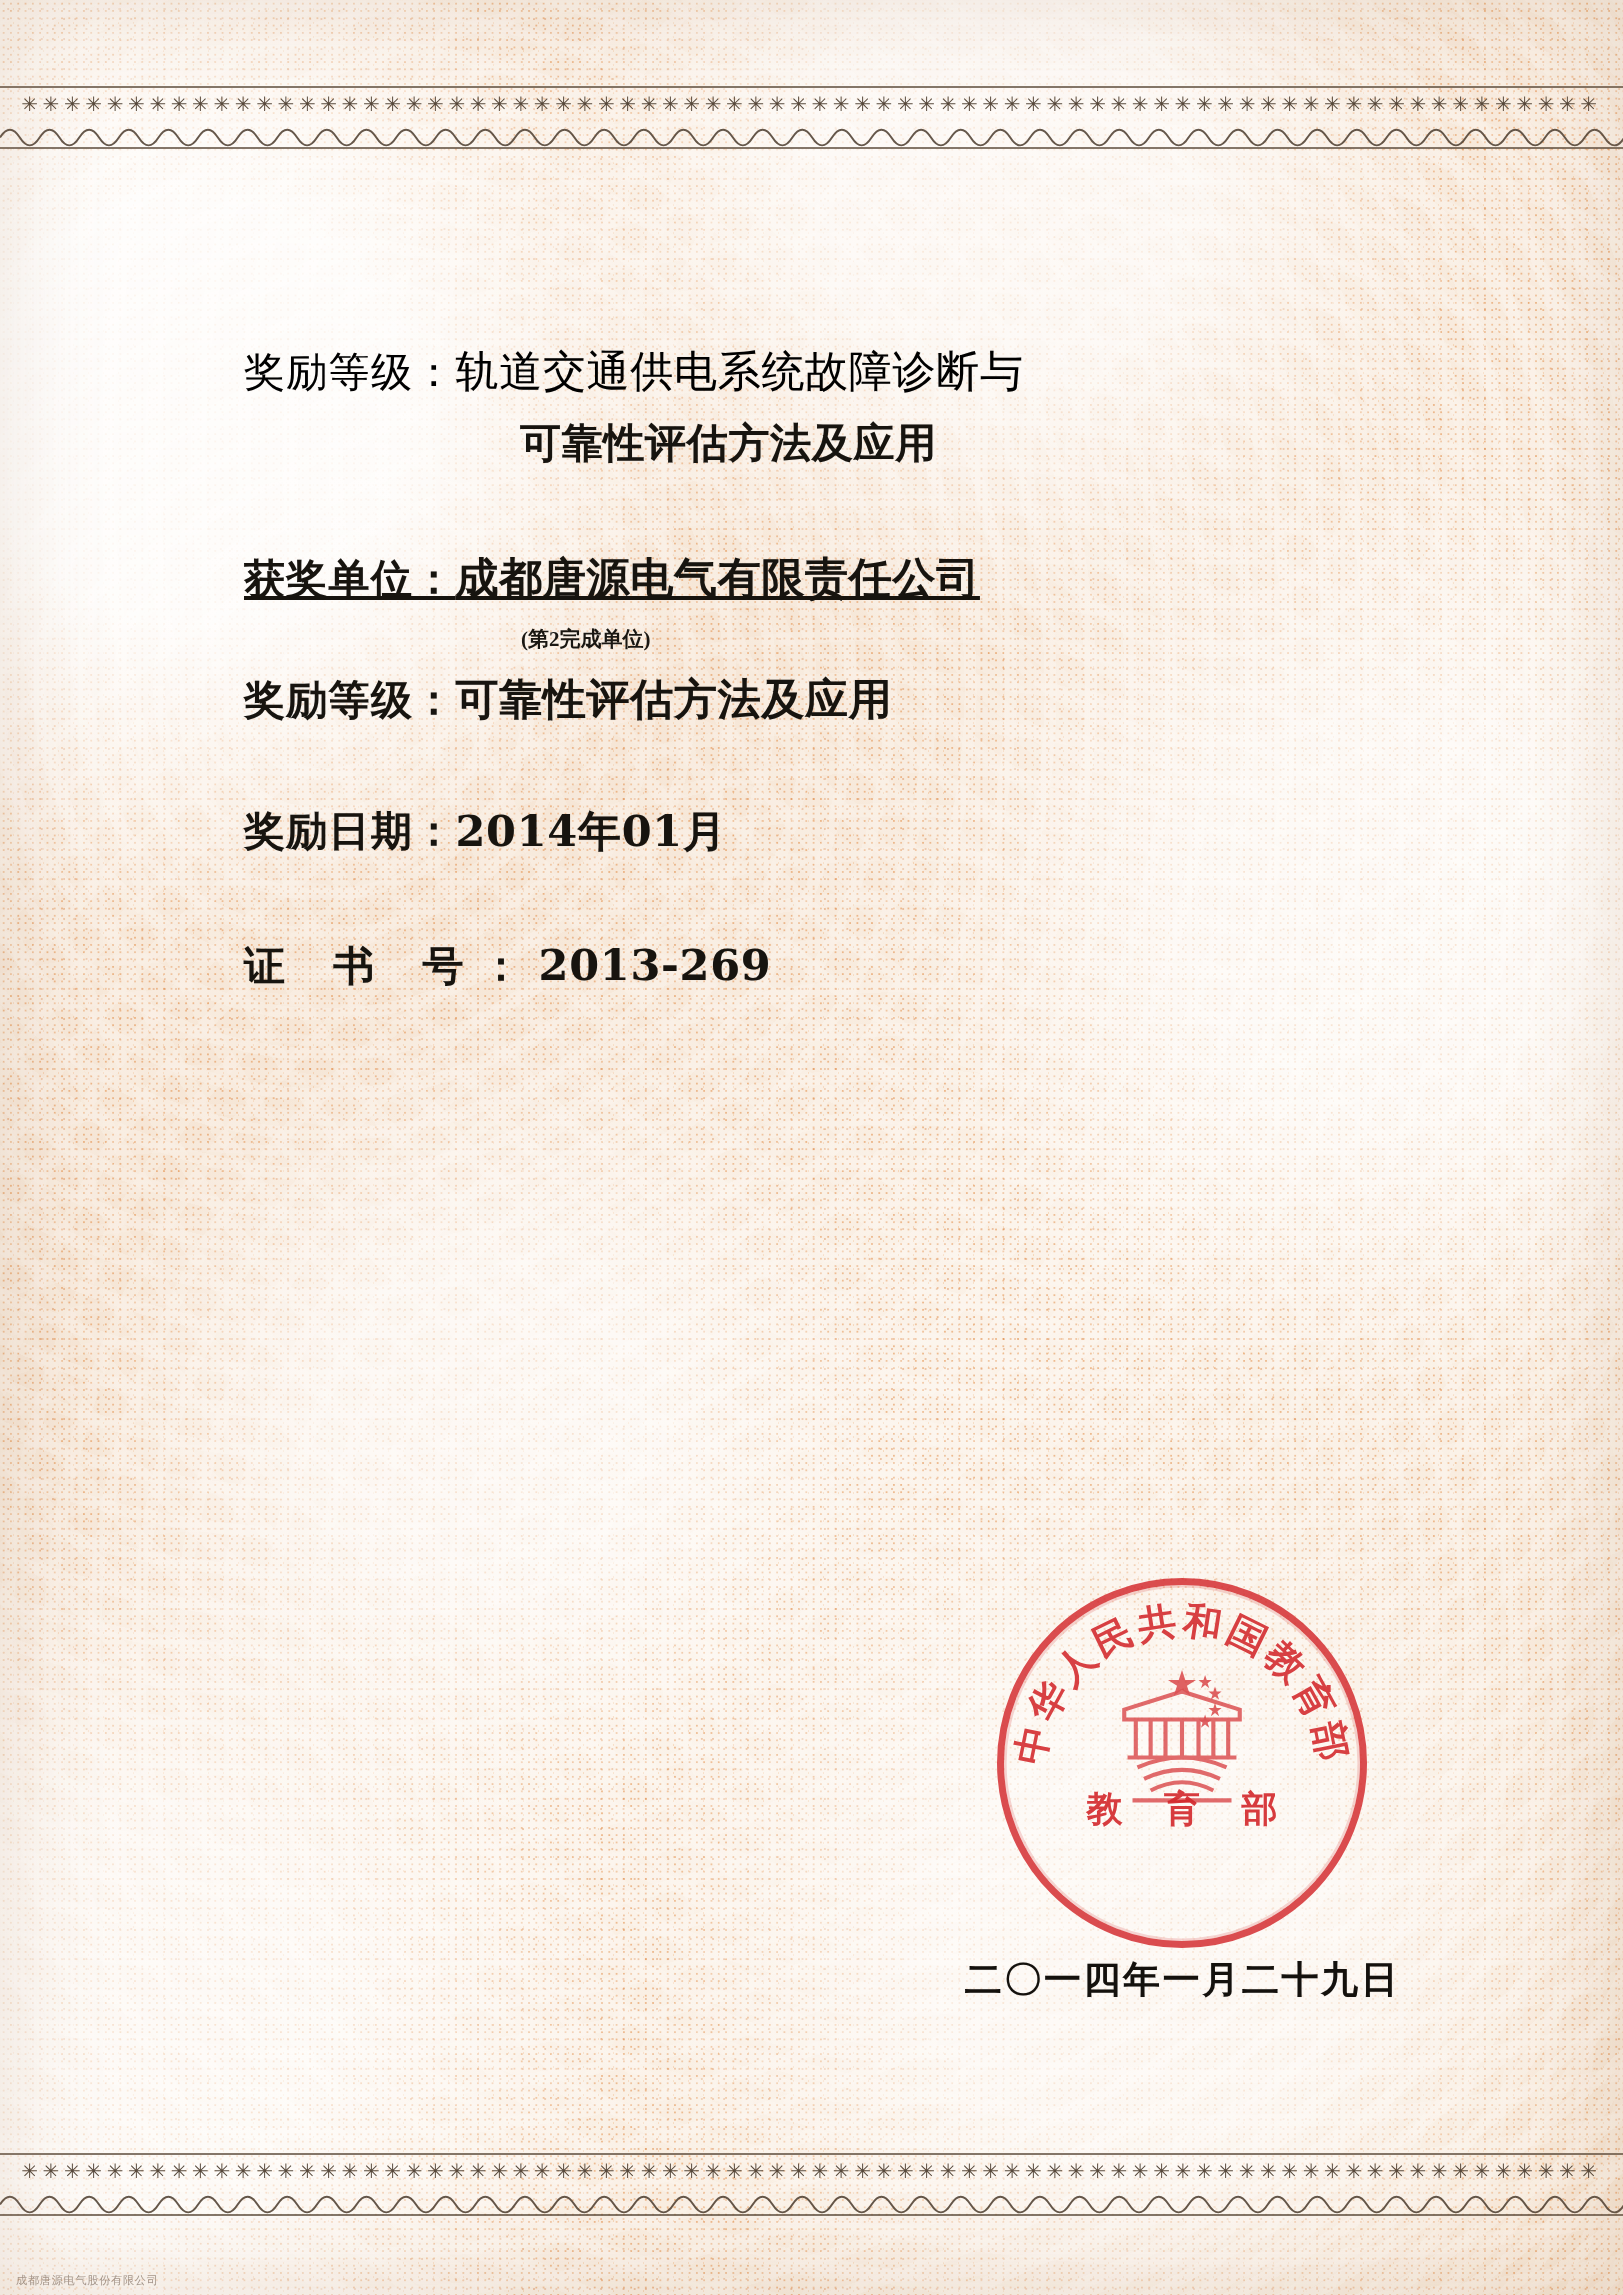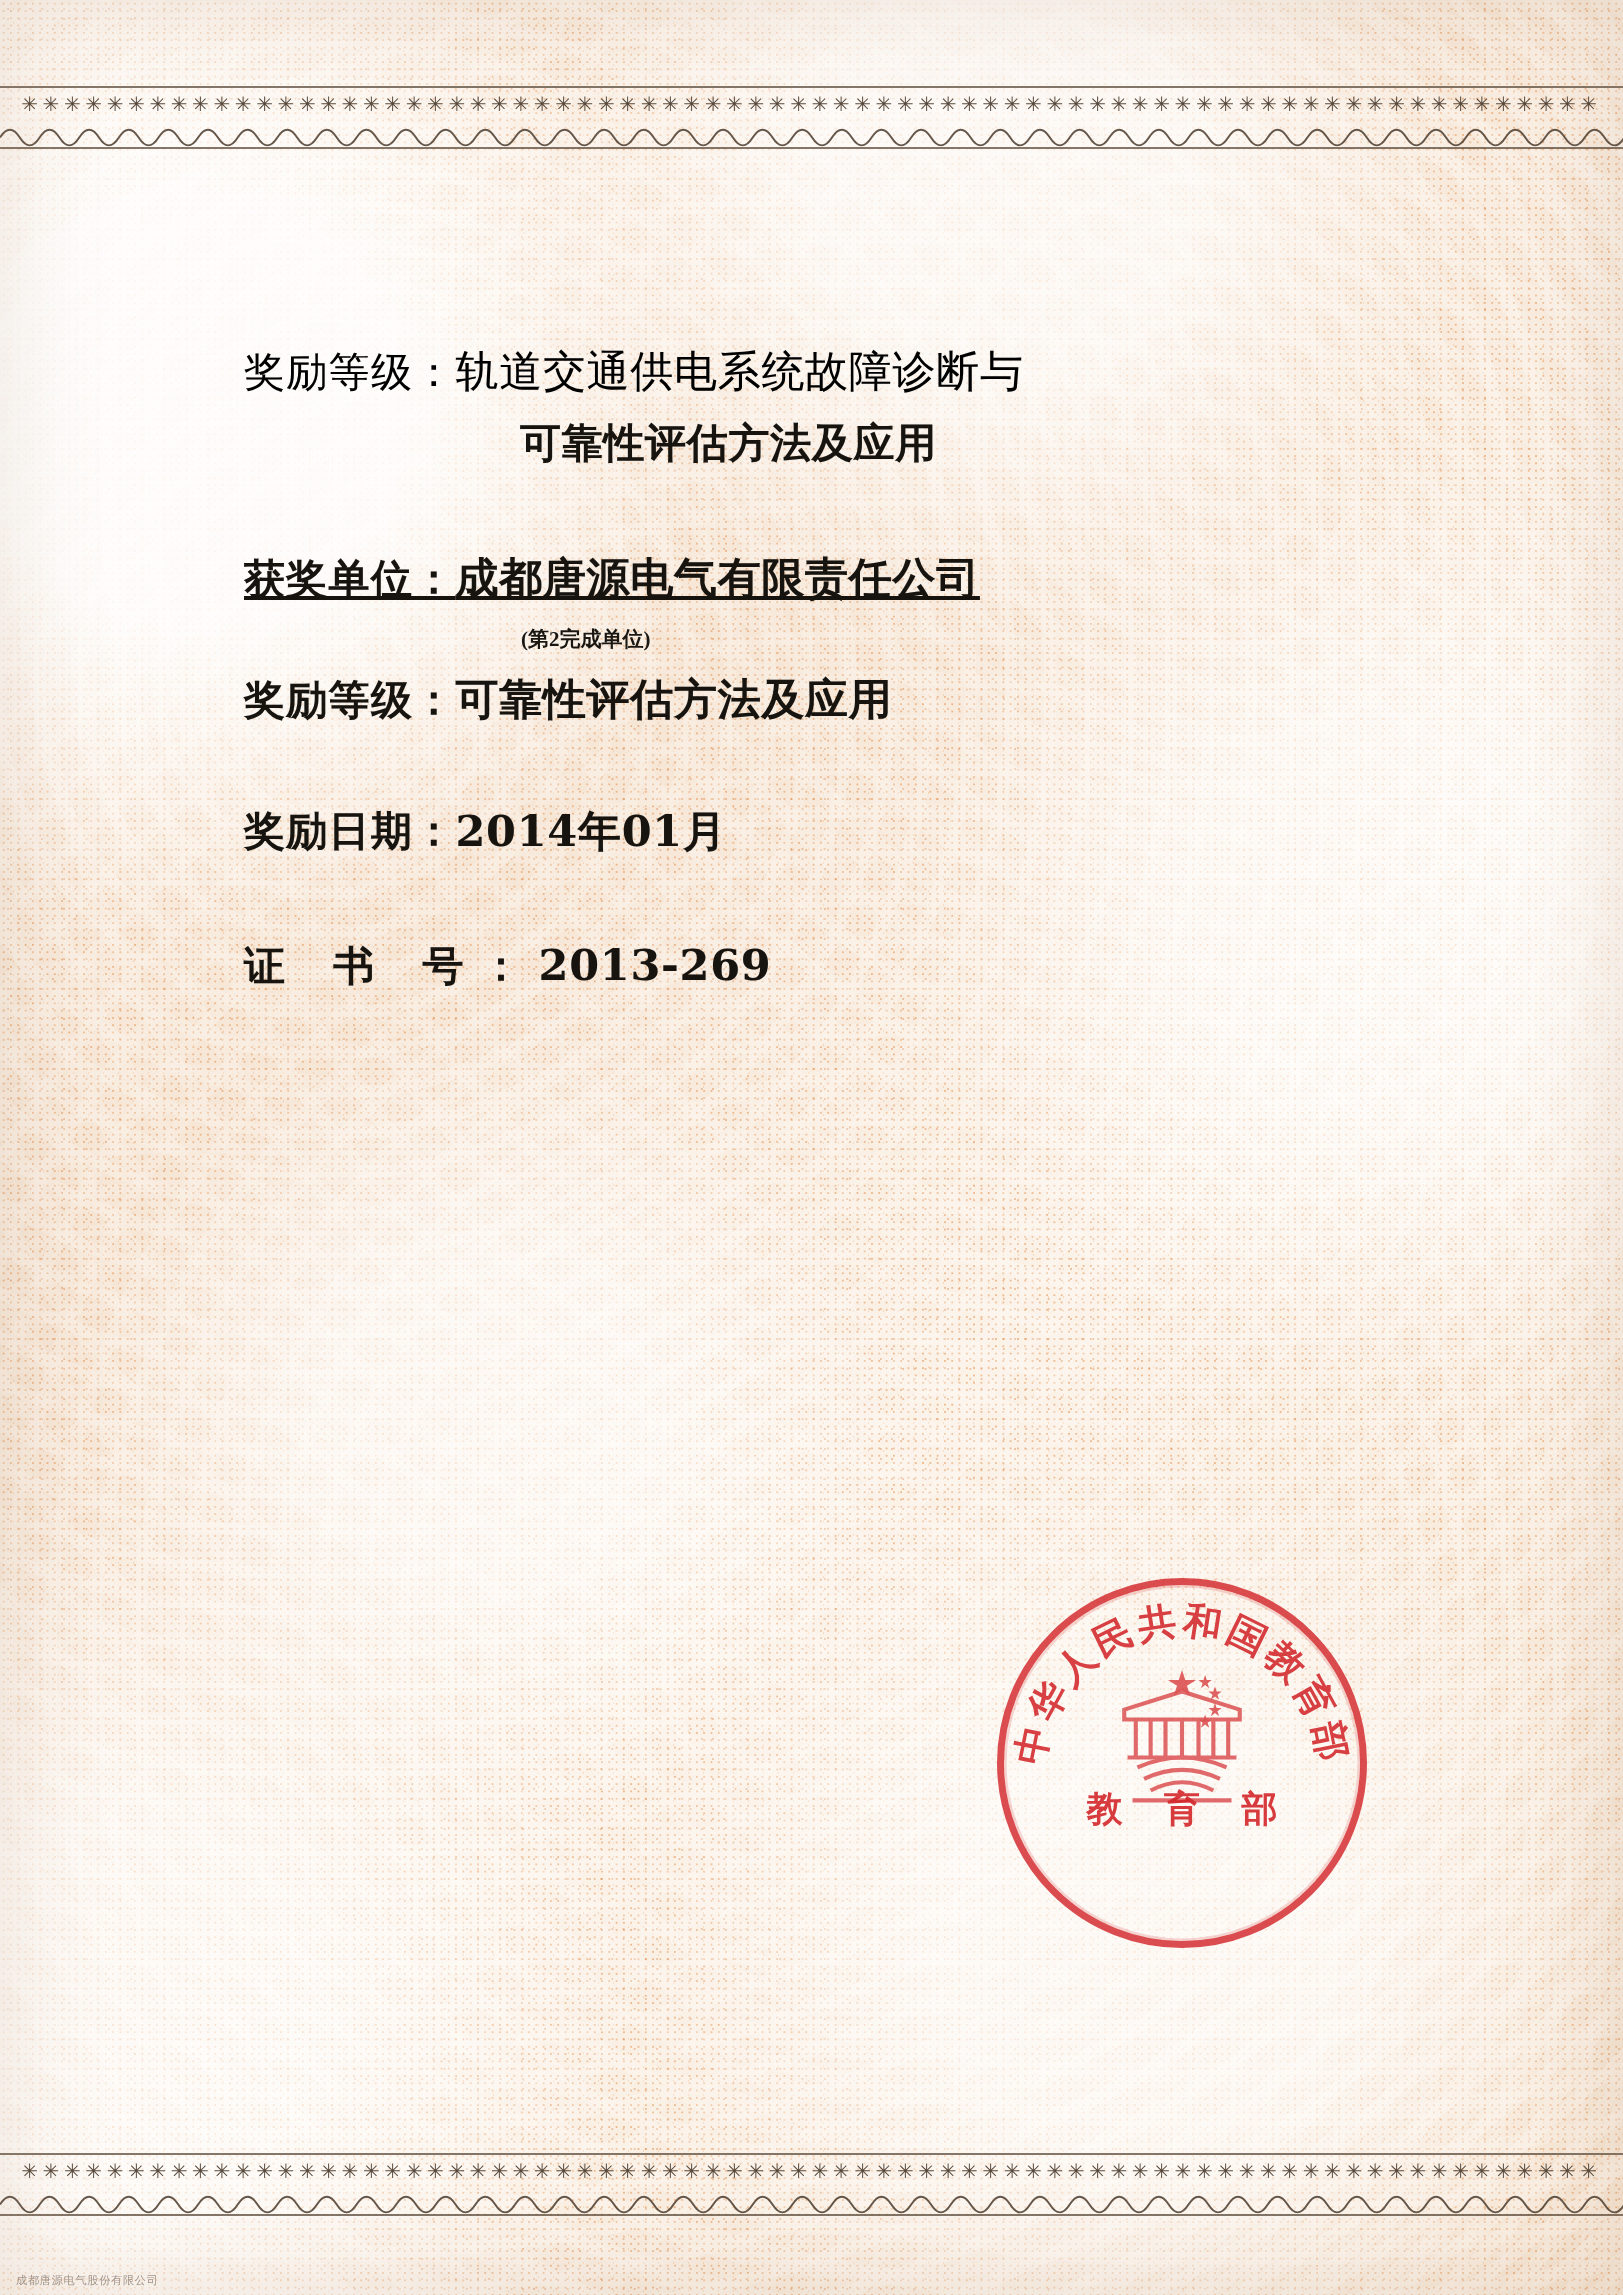--- a/index.html
+++ b/index.html
@@ -319,20 +319,21 @@
           <polygon points="140,34 142,40 148,40 143,44 145,50 140,46 135,50 137,44 132,40 138,40"></polygon>
           <polygon points="140,54 142,60 148,60 143,64 145,70 140,66 135,70 137,64 132,60 138,60"></polygon>
           <polygon points="128,68 130,74 136,74 131,78 133,84 128,80 123,84 125,78 120,74 126,74"></polygon>
         </g>
       </svg>
     </div>
 
     <div class="center-label">教 育 部</div>
   </div>
 
+  <div class="seal-date">二〇一四年一月二十九日</div>
 
   <div class="band band--bottom">
     <div class="rule r1"></div>
     <div class="asterisks">✳✳✳✳✳✳✳✳✳✳✳✳✳✳✳✳✳✳✳✳✳✳✳✳✳✳✳✳✳✳✳✳✳✳✳✳✳✳✳✳✳✳✳✳✳✳✳✳✳✳✳✳✳✳✳✳✳✳✳✳✳✳✳✳✳✳✳✳✳✳✳✳✳✳</div>
     <div class="wave">
       <svg viewBox="0 0 2458 46" preserveAspectRatio="none" aria-hidden="true">
         <path d="M0,30 Q15,6 30,30 T60,30 T90,30 T120,30 T150,30 T180,30 T210,30 T240,30 T270,30 T300,30 T330,30 T360,30 T390,30 T420,30 T450,30 T480,30 T510,30 T540,30 T570,30 T600,30 T630,30 T660,30 T690,30 T720,30 T750,30 T780,30 T810,30 T840,30 T870,30 T900,30 T930,30 T960,30 T990,30 T1020,30 T1050,30 T1080,30 T1110,30 T1140,30 T1170,30 T1200,30 T1230,30 T1260,30 T1290,30 T1320,30 T1350,30 T1380,30 T1410,30 T1440,30 T1470,30 T1500,30 T1530,30 T1560,30 T1590,30 T1620,30 T1650,30 T1680,30 T1710,30 T1740,30 T1770,30 T1800,30 T1830,30 T1860,30 T1890,30 T1920,30 T1950,30 T1980,30 T2010,30 T2040,30 T2070,30 T2100,30 T2130,30 T2160,30 T2190,30 T2220,30 T2250,30 T2280,30 T2310,30 T2340,30 T2370,30 T2400,30 T2430,30 T2460,30" fill="none" stroke="#4a3b2d" stroke-width="3" opacity="0.85"></path>
       </svg>
     </div>
     <div class="rule r2"></div>

